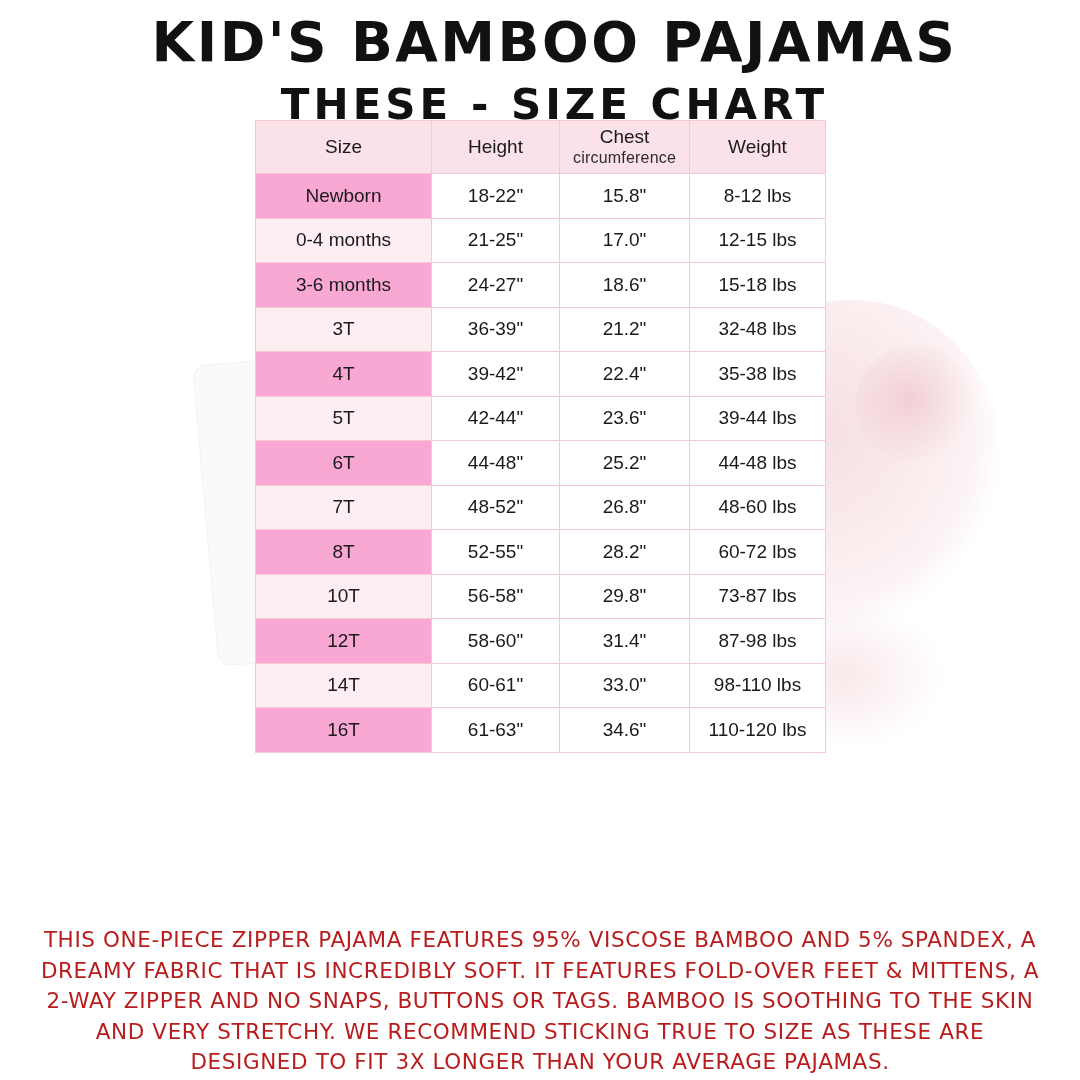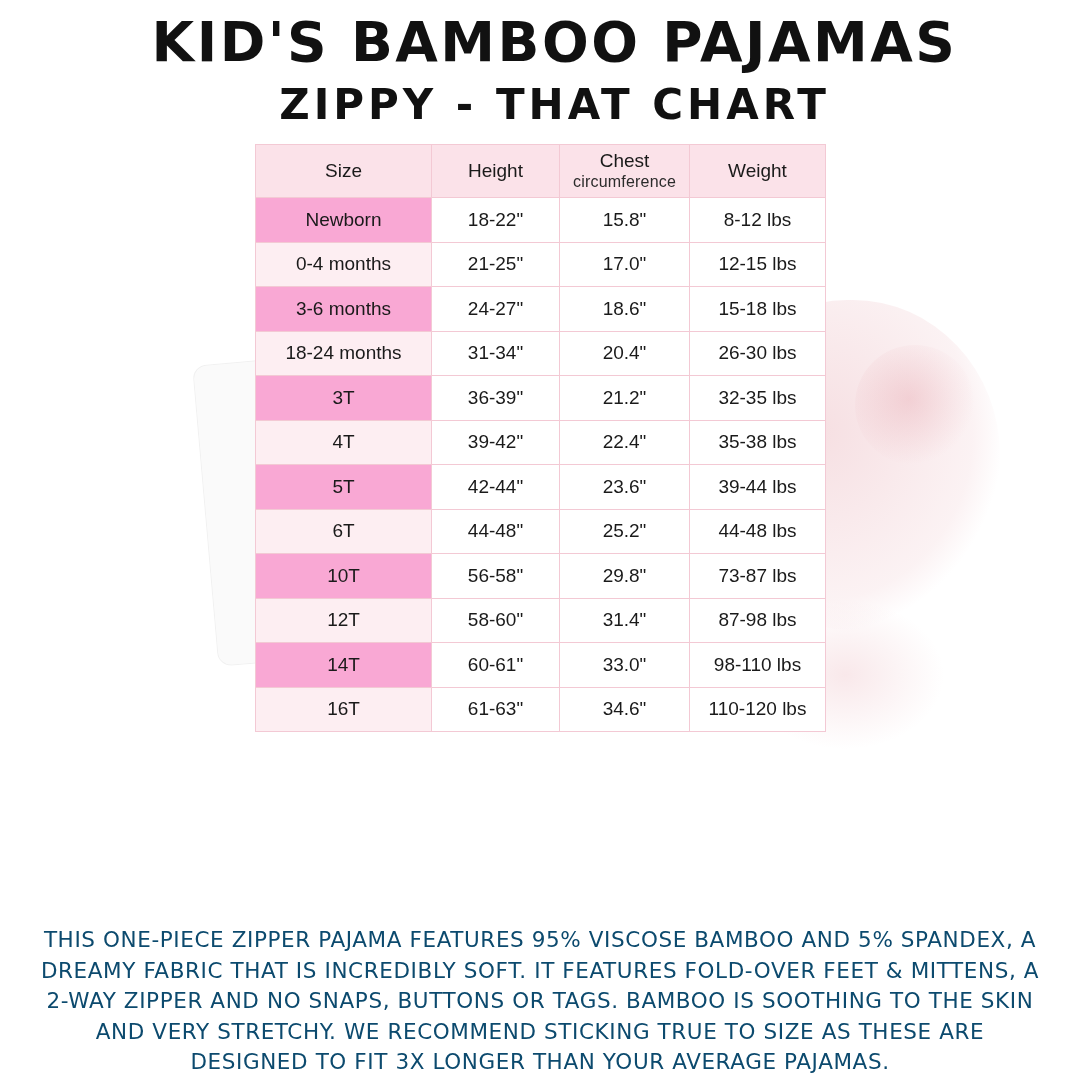--- a/index.html
+++ b/index.html
@@ -104,21 +104,21 @@
     line-height: 1.2;
     letter-spacing: 4px;
     color: #111111;
     margin: 8px 0 0 0;
   }
 
   
   .table-wrap {
     position: absolute;
     left: 255px;
-    top: 144px;
+    top: 120px;
     width: 570px;
   }
   table.size-chart {
     border-collapse: collapse;
     width: 570px;
     table-layout: fixed;
   }
   table.size-chart col.c-size   { width: 176px; }
   table.size-chart col.c-height { width: 128px; }
   table.size-chart col.c-chest  { width: 130px; }
@@ -164,42 +164,42 @@
     position: absolute;
     left: 40px;
     right: 40px;
     top: 925px;
     text-align: center;
     font-family: "DejaVu Sans", sans-serif;
     font-weight: 400;
     font-size: 21.5px;
     line-height: 1.42;
     letter-spacing: 0.6px;
-    color: #0c4a6e;
+    color: #b91c1c;
     text-transform: uppercase;
   }
 </style>
 </head>
 <body>
 
 <div class="bg-art">
   <div class="bg-paper p1"></div>
   <div class="bg-paper p2"></div>
   <div class="bg-paper p3"></div>
   <div class="bg-speck"></div>
   <div class="bg-blob-a"></div>
   <div class="bg-blob-b"></div>
   <div class="bg-blob-c"></div>
 </div>
 
 <div class="page">
 
   <div class="header">
     <h1 class="title-main">KID'S BAMBOO PAJAMAS</h1>
-    <h2 class="title-sub">ZIPPY - THAT CHART</h2>
+    <h2 class="title-sub">THESE - SIZE CHART</h2>
   </div>
 
   <div class="table-wrap">
     <table class="size-chart">
       <colgroup>
         <col class="c-size">
         <col class="c-height">
         <col class="c-chest">
         <col class="c-weight">
       </colgroup>
@@ -233,50 +233,56 @@
           <td>17.0"</td>
           <td>12-15 lbs</td>
         </tr>
         <tr>
           <td class="col-size">3-6 months</td>
           <td>24-27"</td>
           <td>18.6"</td>
           <td>15-18 lbs</td>
         </tr>
         <tr>
-          <td class="col-size">18-24 months</td>
-          <td>31-34"</td>
-          <td>20.4"</td>
-          <td>26-30 lbs</td>
-        </tr>
-        <tr>
           <td class="col-size">3T</td>
           <td>36-39"</td>
           <td>21.2"</td>
-          <td>32-35 lbs</td>
+          <td>32-48 lbs</td>
         </tr>
         <tr>
           <td class="col-size">4T</td>
           <td>39-42"</td>
           <td>22.4"</td>
           <td>35-38 lbs</td>
         </tr>
         <tr>
           <td class="col-size">5T</td>
           <td>42-44"</td>
           <td>23.6"</td>
           <td>39-44 lbs</td>
         </tr>
         <tr>
           <td class="col-size">6T</td>
           <td>44-48"</td>
           <td>25.2"</td>
           <td>44-48 lbs</td>
         </tr>
         <tr>
+          <td class="col-size">7T</td>
+          <td>48-52"</td>
+          <td>26.8"</td>
+          <td>48-60 lbs</td>
+        </tr>
+        <tr>
+          <td class="col-size">8T</td>
+          <td>52-55"</td>
+          <td>28.2"</td>
+          <td>60-72 lbs</td>
+        </tr>
+        <tr>
           <td class="col-size">10T</td>
           <td>56-58"</td>
           <td>29.8"</td>
           <td>73-87 lbs</td>
         </tr>
         <tr>
           <td class="col-size">12T</td>
           <td>58-60"</td>
           <td>31.4"</td>
           <td>87-98 lbs</td>

